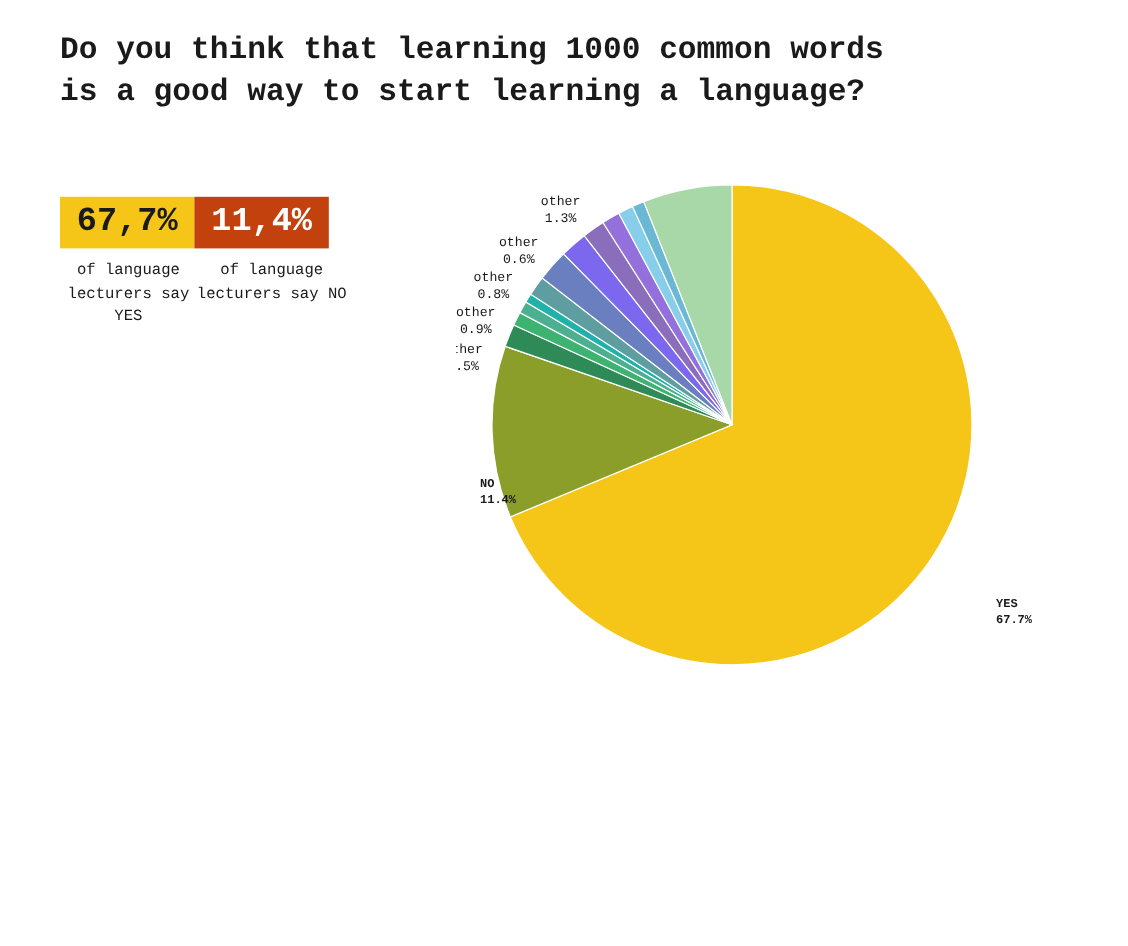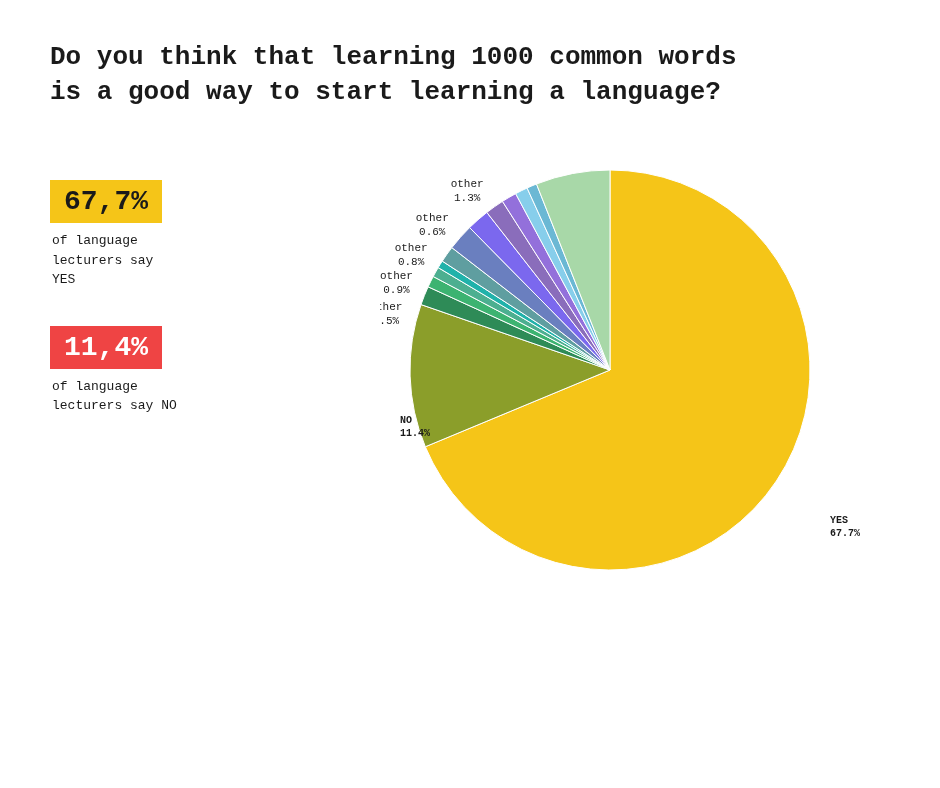--- a/index.html
+++ b/index.html
@@ -9,21 +9,21 @@
       background: #ffffff;
       font-family: 'Courier New', Courier, monospace;
       overflow: hidden;
       position: relative;
     }
 
     .page-container {
       width: 940px;
       height: 648px;
       background: #ffffff;
-      padding: 40px 50px;
+      padding: 24px 50px;
       display: flex;
       flex-direction: column;
     }
 
     .question-title {
       font-size: 26px;
       font-weight: 900;
       color: #1a1a1a;
       line-height: 1.35;
       max-width: 700px;
@@ -35,22 +35,22 @@
       display: flex;
       flex: 1;
       align-items: flex-start;
     }
 
     .left-panel {
       width: 280px;
       flex-shrink: 0;
       padding-top: 40px;
       display: flex;
-      flex-direction: column;
-      gap: 16px;
+      flex-direction: row;
+      gap: 0;
     }
 
     .stat-block {
       margin-bottom: 20px;
     }
 
     .stat-badge {
       display: inline-block;
       padding: 6px 14px;
       font-size: 28px;
@@ -58,31 +58,32 @@
       font-family: 'Courier New', Courier, monospace;
       margin-bottom: 8px;
     }
 
     .stat-badge.yellow {
       background: #F5C518;
       color: #1a1a1a;
     }
 
     .stat-badge.red {
-      background: #ef4444;
+      background: #c2410c;
       color: #ffffff;
     }
 
     .stat-description {
       font-size: 13px;
       font-weight: 400;
       color: #1a1a1a;
       line-height: 1.5;
       font-family: 'Courier New', Courier, monospace;
       padding-left: 2px;
+      text-align: center;
     }
 
     .footer-section {
       margin-top: 40px;
     }
 
     .hashtag-line {
       font-family: 'Courier New', Courier, monospace;
       font-size: 13px;
       color: #888;

